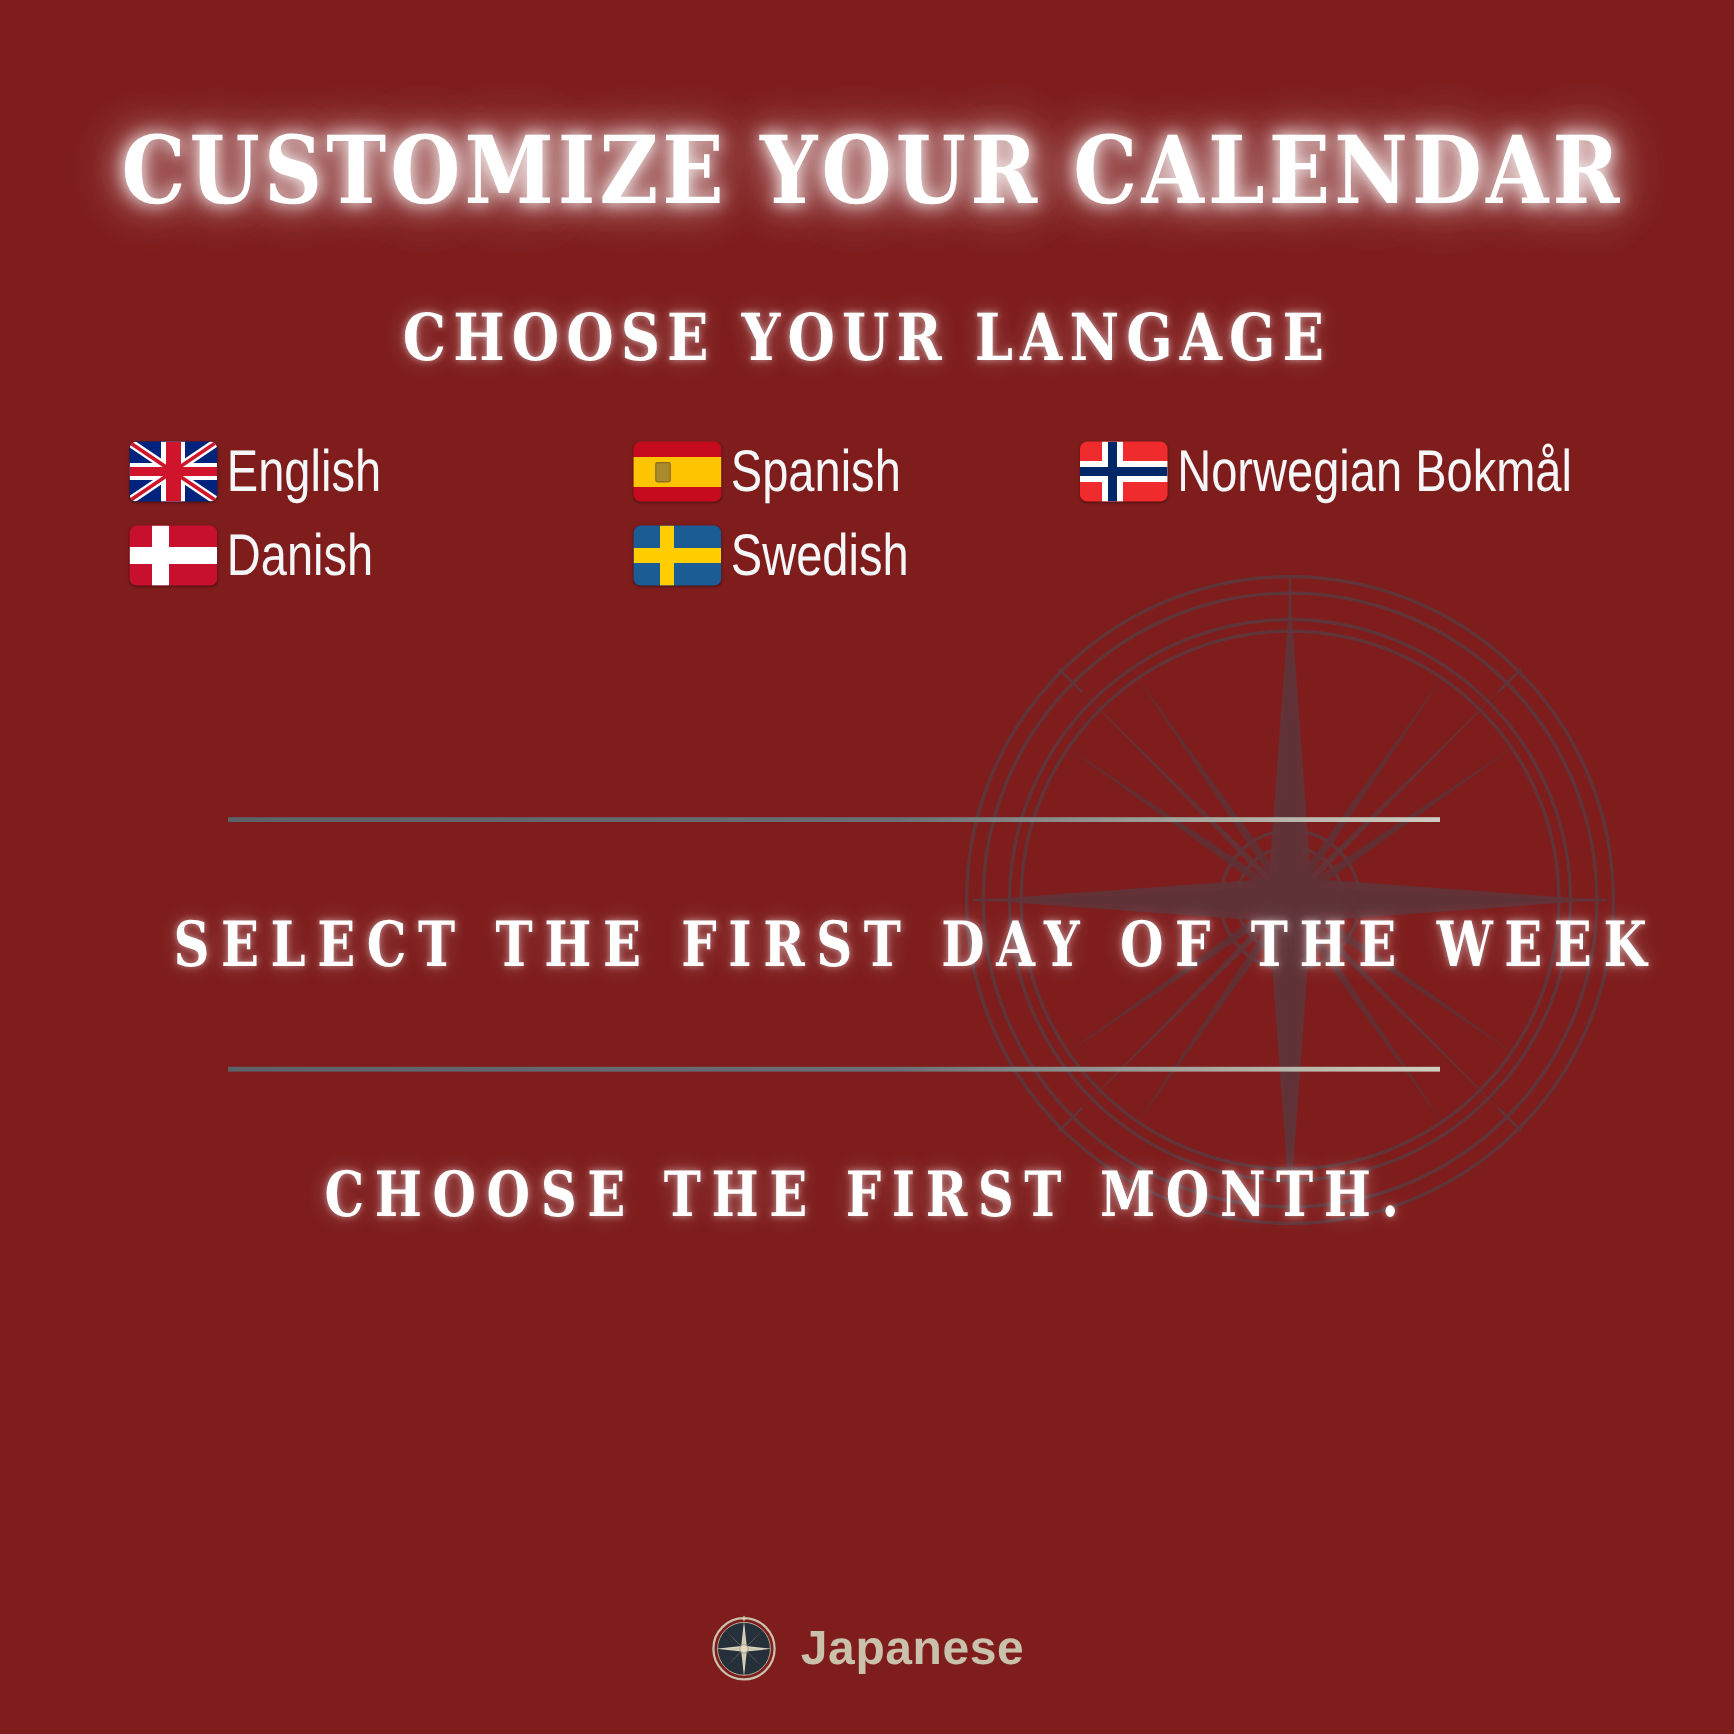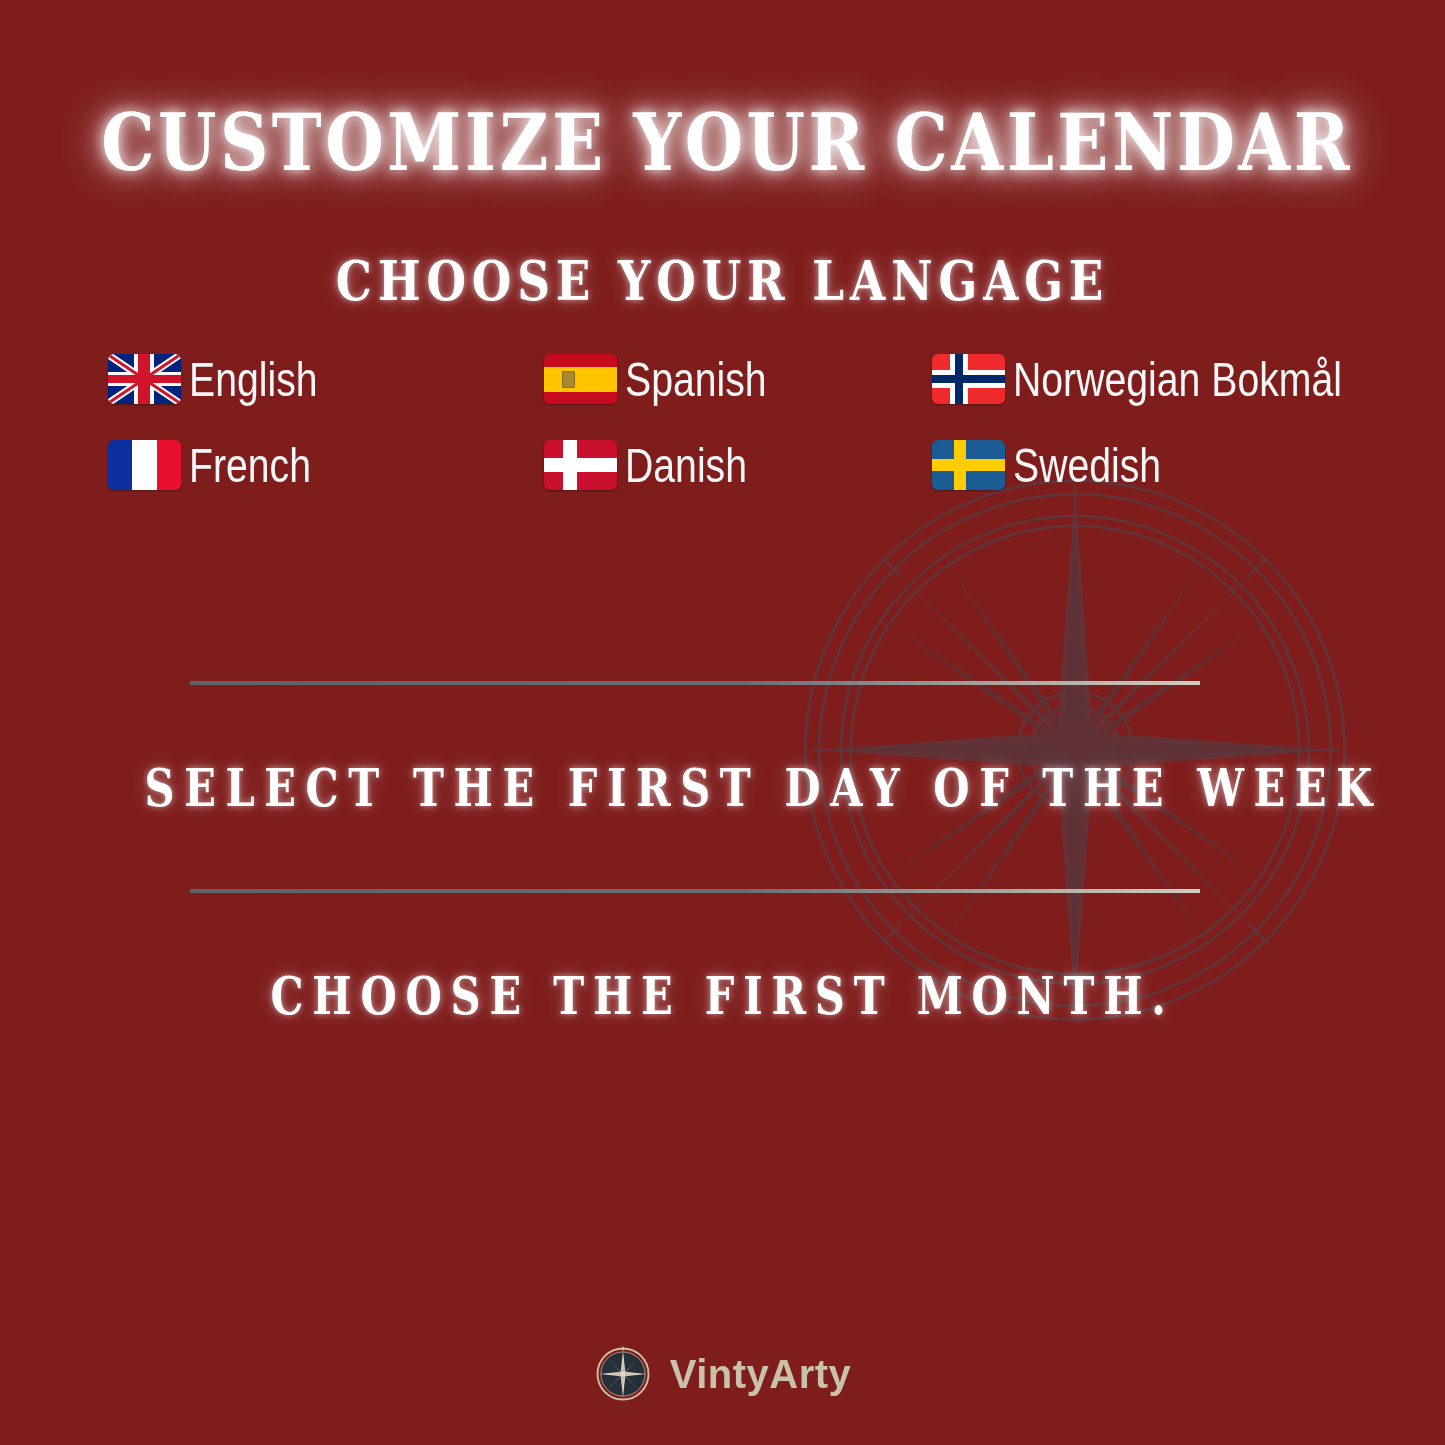--- a/index.html
+++ b/index.html
@@ -81,27 +81,26 @@
     transform: scaleX(0.80);
     text-shadow:
       0 0 7px rgba(255,255,255,0.50),
       0 0 20px rgba(255,255,255,0.26);
   }
 
   
   #language-grid {
     position: absolute;
     left: 108px;
-    top: 344px;
+    top: 358px;
     width: 1270px;
     display: grid;
     grid-template-columns: 420px 372px 470px;
     grid-auto-rows: 70px;
     z-index: 3;
-    gap: 16px;
   }
   .lang-item {
     display: flex;
     align-items: center;
     gap: 8px;
   }
   .flag {
     width: 73px;
     height: 50px;
     border-radius: 6px;
@@ -335,24 +334,20 @@
       <span class="flag flag-es">
           <span class="crest"></span>
         </span>
       <span class="lang-label">Spanish</span>
     </div>
     <div class="lang-item">
       <span class="flag flag-no"></span>
       <span class="lang-label">Norwegian Bokmål</span>
     </div>
 
-    <div class="lang-item">
-      <span class="flag flag-fr"></span>
-      <span class="lang-label">French</span>
-    </div>
     <div class="lang-item">
       <span class="flag flag-dk"></span>
       <span class="lang-label">Danish</span>
     </div>
 
     <div class="lang-item">
       <span class="flag flag-se"></span>
       <span class="lang-label">Swedish</span>
     </div>
   </div>
@@ -386,16 +381,16 @@
       <g fill="#cfc6b0">
         <polygon points="50,18 52,48 50,51 48,48"></polygon>
         <polygon points="50,82 52,52 50,49 48,52"></polygon>
         <polygon points="18,50 48,52 51,50 48,48"></polygon>
         <polygon points="82,50 52,52 49,50 52,48"></polygon>
       </g>
       <circle cx="50" cy="50" r="6" fill="#e3dbc8"></circle>
       <circle cx="50" cy="50" r="6" fill="none" stroke="#8d846e" stroke-width="1"></circle>
       <polygon points="50,2 53,7 50,10 47,7" fill="#cdc4ae"></polygon>
     </svg>
-    <span id="brand-name">VintyArty</span>
+    <span id="brand-name">Japanese</span>
   </div>
 
 </div>
 
 </body></html>

